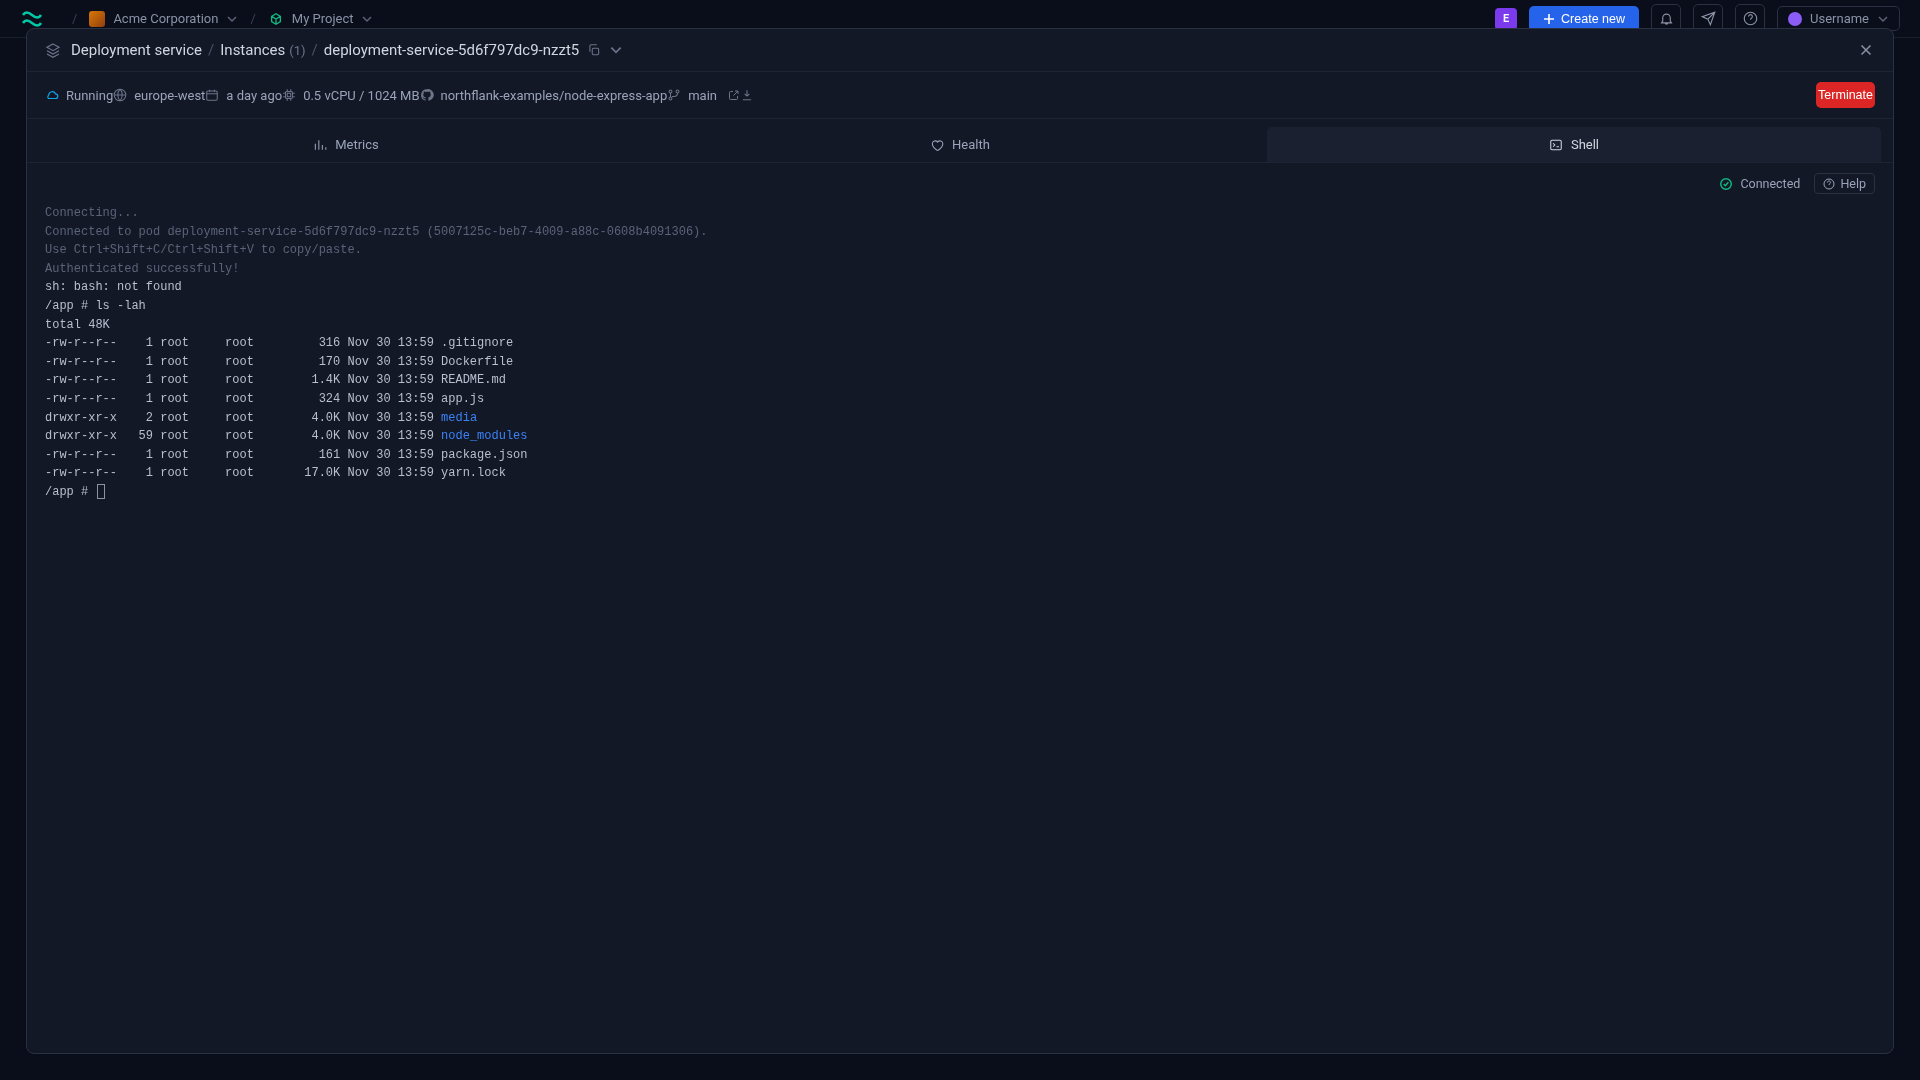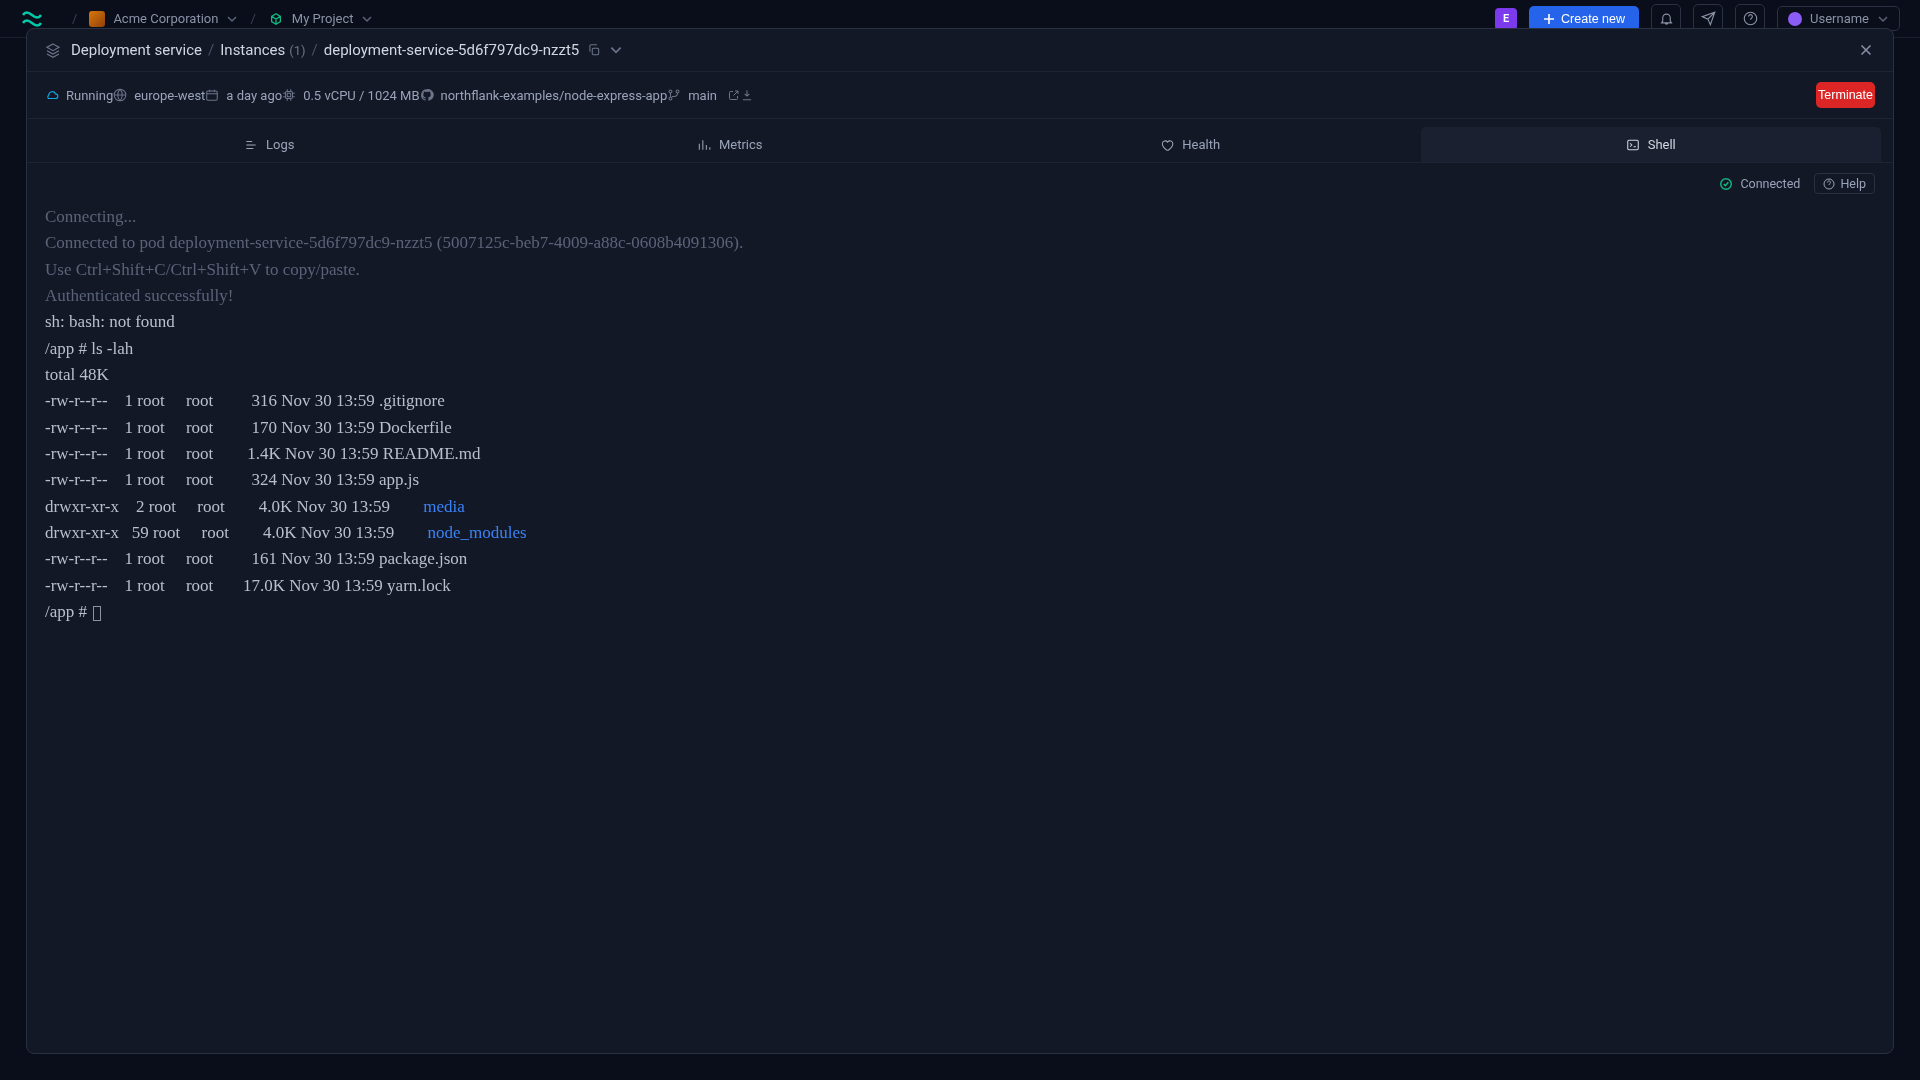--- a/index.html
+++ b/index.html
@@ -103,27 +103,27 @@
   display:flex; align-items:center; justify-content:flex-end;
   padding: 10px 18px; gap:14px; font-size:12.5px; color:#9aa3b8;
 }
 .conn-dot { width:14px; height:14px; color:#10b981; }
 .help-chip { display:inline-flex; align-items:center; gap:5px; padding:2px 8px;
   border:1px solid #2a3142; border-radius:4px; cursor:pointer; }
 .help-icon { width:12px; height:12px; }
 
 .terminal {
   flex:1; padding: 0 18px 18px 18px;
-  font-family: Liberation Serif, serif;
-  font-size: 17px; line-height: 1.55;
+  font-family: Liberation Mono, monospace;
+  font-size: 12px; line-height: 1.55;
   white-space: pre; color:#b8bfcf;
   overflow:auto;
 }
 .term-dim { color:#5a6378; }
-.term-dir { color:#3b82f6;margin-left:29px; }
+.term-dir { color:#3b82f6; }
 .cursor-box {
   display:inline-block; width:8px; height:15px;
   border:1px solid #8a92a6; vertical-align:middle; margin-left:2px;
 }
 svg { display:block; }
 </style>
 </head>
 <body>
 
 <div class="topbar">
@@ -261,26 +261,20 @@
       <svg class="dl-icon" viewBox="0 0 24 24" fill="none" stroke="currentColor" stroke-width="1.8">
           <path d="M12 4v10m0 0l-4-4m4 4l4-4M5 20h14"></path>
         </svg>
     </span>
     <button class="terminate-btn">Terminate</button>
   </div>
 
   <div class="tabs">
     <div class="tab">
       <svg class="tab-icon" viewBox="0 0 24 24" fill="none" stroke="currentColor" stroke-width="1.8">
-          <path d="M4 6h10M4 12h16M4 18h12"></path>
-        </svg>
-      <span>Logs</span>
-    </div>
-    <div class="tab">
-      <svg class="tab-icon" viewBox="0 0 24 24" fill="none" stroke="currentColor" stroke-width="1.8">
           <path d="M4 20V10M10 20V4M16 20v-8M22 20v-4"></path>
         </svg>
       <span>Metrics</span>
     </div>
     <div class="tab">
       <svg class="tab-icon" viewBox="0 0 24 24" fill="none" stroke="currentColor" stroke-width="1.8">
           <path d="M12 21s-8-5-8-11a5 5 0 019-3 5 5 0 019 3c0 6-8 11-8 11z"></path>
         </svg>
       <span>Health</span>
     </div>

